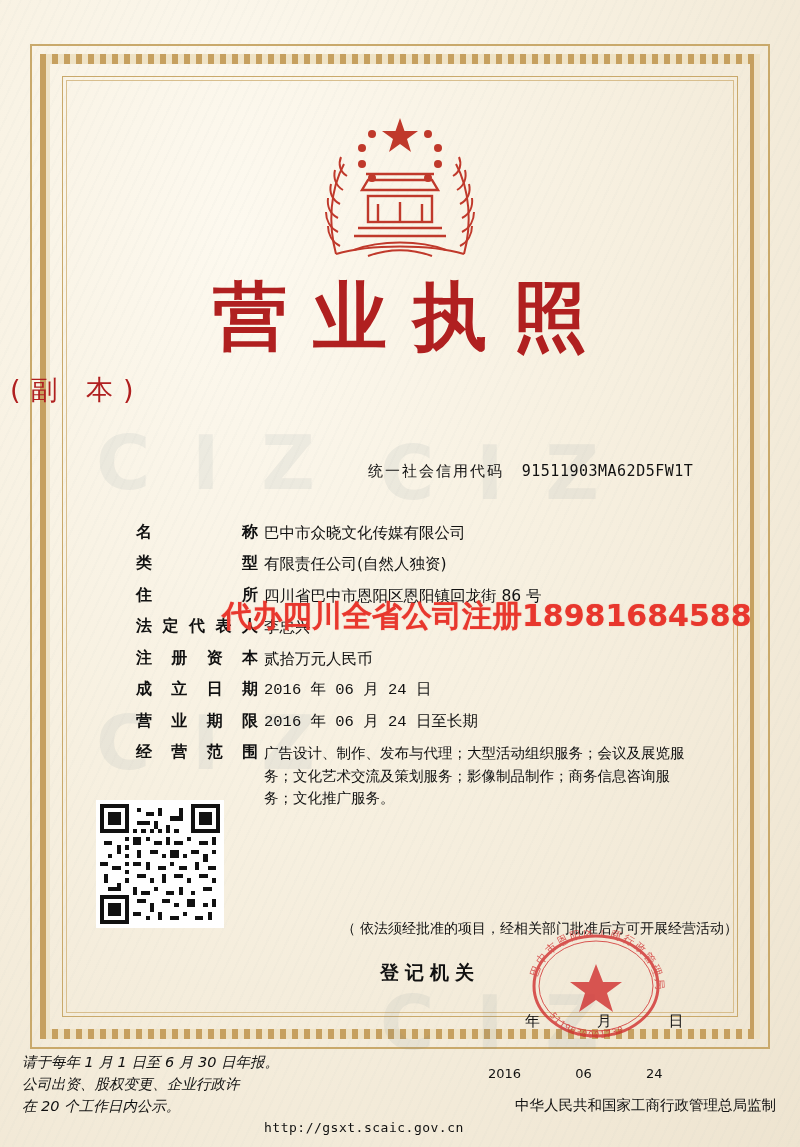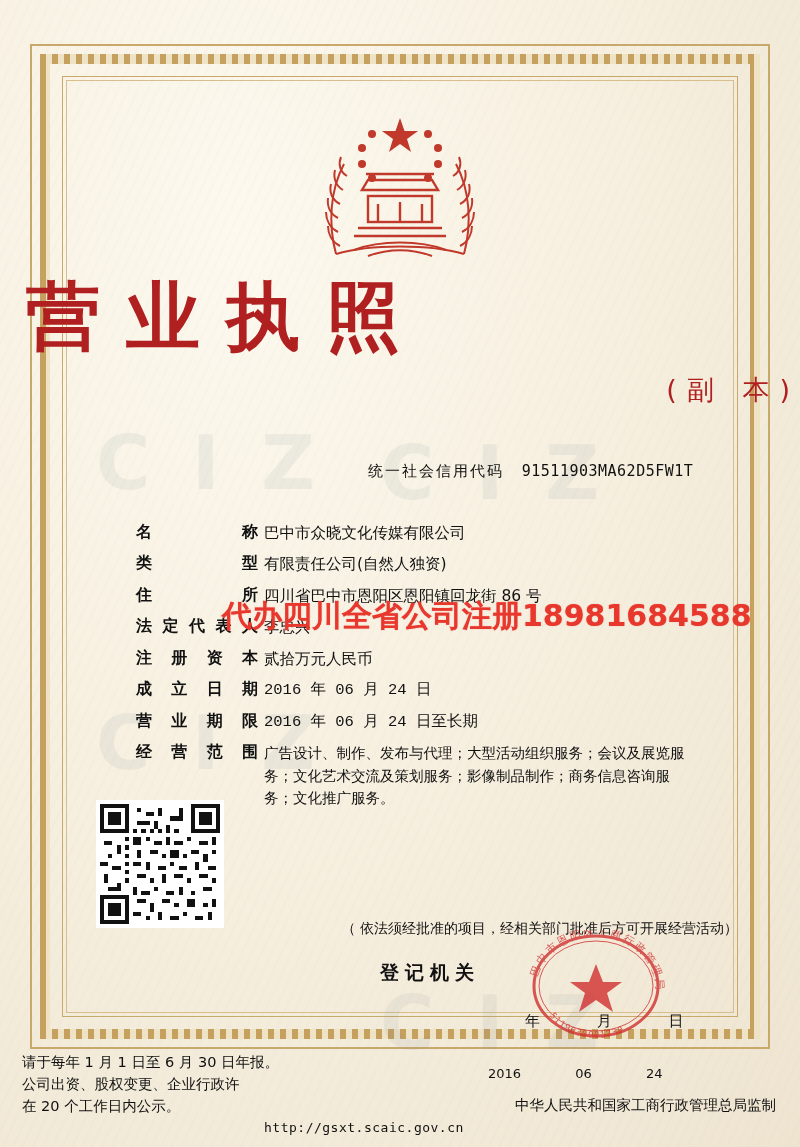--- a/index.html
+++ b/index.html
@@ -52,27 +52,27 @@
   }
 
   
   .emblem{
     position:absolute;left:50%;top:104px;transform:translateX(-50%);
     width:180px;height:168px;
   }
 
   
   .title{
-    position:absolute;left:0;right:0;top:268px;text-align:left;
+    position:absolute;left:0;right:0;top:268px;text-align:center;
     font-size:74px;font-weight:700;letter-spacing:26px;
     color:#b02020;text-indent:26px;
     font-family:"DejaVu Sans","Liberation Sans",sans-serif;
   }
   .subtitle{
-    position:absolute;left:0;right:0;top:372px;text-align:right;
+    position:absolute;left:0;right:0;top:372px;text-align:left;
     font-size:27px;color:#b02020;letter-spacing:10px;text-indent:10px;
   }
 
   
   .code-row{
     position:absolute;left:368px;top:462px;
     font-size:15px;color:#111;letter-spacing:1px;white-space:nowrap;
   }
   .code-row .lbl{letter-spacing:2px;}
   .code-row .val{font-family:"DejaVu Sans Mono","Liberation Mono",monospace;font-size:15px;margin-left:12px;letter-spacing:.5px;}
@@ -132,21 +132,21 @@
   }
   .datenums{
     position:absolute;left:488px;top:1066px;
     font-size:13px;color:#111;letter-spacing:0;
   }
   .datenums span{display:inline-block;}
 
   
   .bottom-left{
     position:absolute;left:22px;top:1052px;width:330px;
-    font-size:14.5px;color:#111;line-height:1.5;
+    font-size:14.5px;color:#111;line-height:1.5;font-style:italic;
   }
   .url{
     position:absolute;left:264px;top:1120px;
     font-family:"DejaVu Sans Mono","Liberation Mono",monospace;
     font-size:13px;color:#111;letter-spacing:.5px;
   }
   .bottom-right{
     position:absolute;right:24px;top:1096px;
     font-size:14.5px;color:#111;letter-spacing:0;
   }

